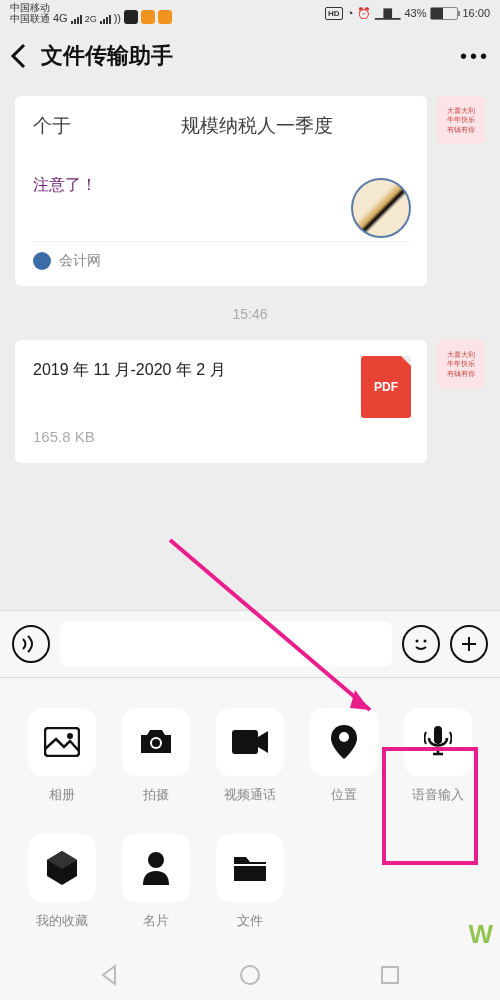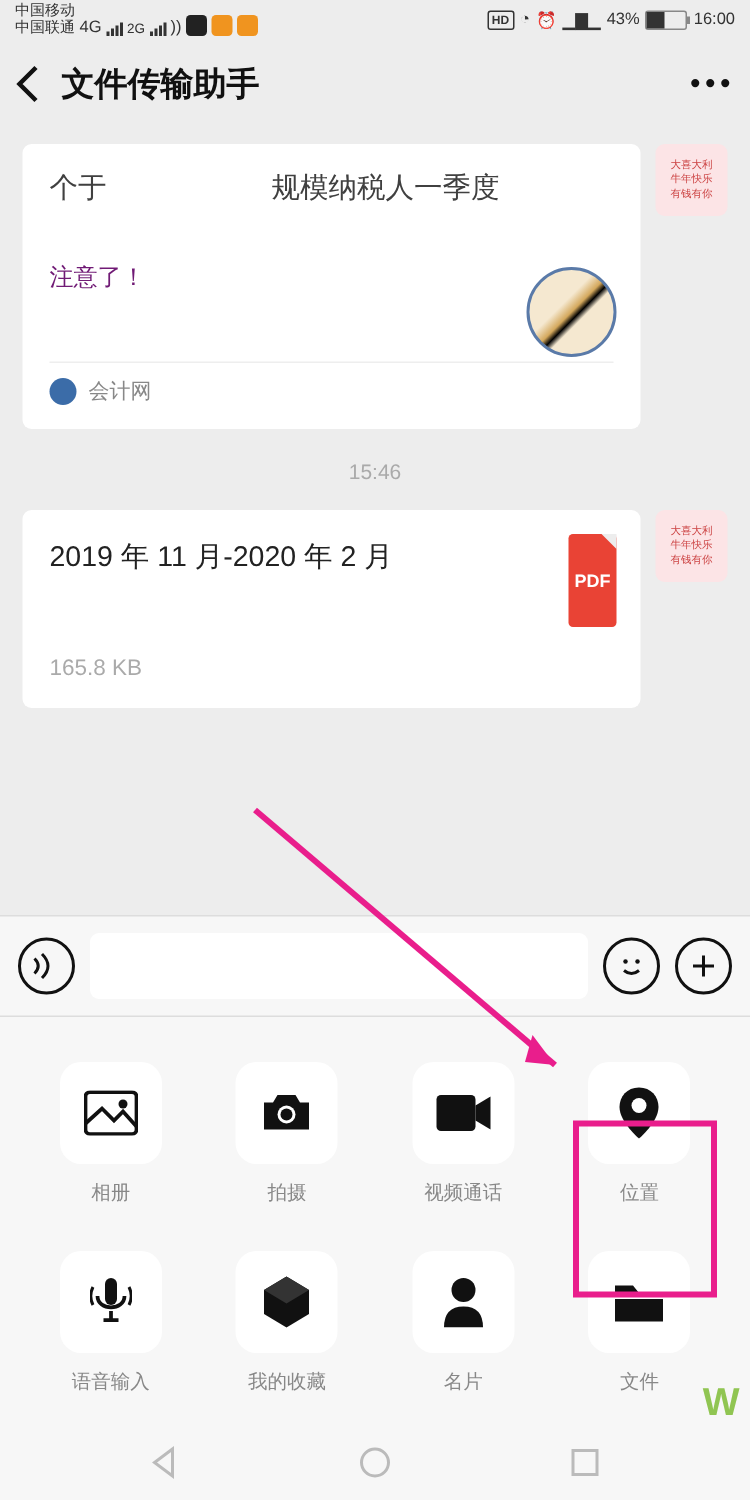--- a/index.html
+++ b/index.html
@@ -22,29 +22,29 @@
 .chat{padding:10px 15px}
 .msg{display:flex;gap:10px;margin-bottom:20px;position:relative}
 .bubble{background:#fff;border-radius:6px;padding:16px 18px;flex:1;min-height:100px;position:relative}
 .avatar{width:48px;height:48px;background:#fce4e6;border-radius:6px;font-size:7px;color:#c44;padding:3px;text-align:center;display:flex;flex-direction:column;justify-content:center;line-height:1.3}
 .b1-title{font-size:19px;color:#404040;line-height:1.5}
 .b1-sub{font-size:16px;color:#701a75;margin-top:6px}
 .b1-img{position:absolute;right:16px;bottom:48px;width:60px;height:60px;border-radius:50%;border:2px solid #5a7aa8;background:linear-gradient(135deg,#f5e8d0 40%,#d4a85c 50%,#000 55%,#f5e8d0 60%)}
 .b1-foot{border-top:1px solid #eee;margin-top:45px;padding-top:10px;display:flex;align-items:flex-start;gap:8px;font-size:14px;color:#888}
 .b1-foot .ico{width:18px;height:18px;border-radius:50%;background:#3b6ca8}
 .ts{text-align:center;color:#aaa;font-size:14px;margin:10px 0 18px}
-.b2-title{font-size:19px;color:#222;line-height:1.5;padding-right:70px}
+.b2-title{font-size:16px;color:#222;line-height:1.5;padding-right:70px}
 .b2-size{font-size:15px;color:#aaa;margin-top:22px}
-.pdf{position:absolute;right:16px;top:16px;width:32px;height:62px;background:#e94335;border-radius:3px;color:#fff;font-size:12px;font-weight:bold;display:flex;align-items:center;justify-content:center}
+.pdf{position:absolute;right:16px;top:16px;width:50px;height:62px;background:#e94335;border-radius:3px;color:#fff;font-size:12px;font-weight:bold;display:flex;align-items:center;justify-content:center}
 .pdf::before{content:"";position:absolute;top:0;right:0;border-style:solid;border-width:0 10px 10px 0;border-color:transparent #ededed transparent transparent}
 .panel{position:absolute;bottom:0;left:0;right:0;background:#f7f7f7}
 .inputrow{height:68px;display:flex;align-items:center;padding:0 12px;gap:10px;border-top:1px solid #ddd;border-bottom:1px solid #ddd;background:#f7f7f7}
 .circbtn{width:38px;height:38px;border:2px solid #111;border-radius:50%;display:flex;align-items:center;justify-content:center;font-size:20px}
 .inputfield{flex:1;height:44px;background:#fff;border-radius:6px}
-.grid{display:grid;grid-template-columns:repeat(4,1fr);padding:30px 20px 20px;gap:30px 10px}
+.grid{display:grid;grid-template-columns:repeat(5,1fr);padding:30px 20px 20px;gap:30px 10px}
 .cell{display:flex;flex-direction:column;align-items:center;gap:10px}
 .tile{width:68px;height:68px;background:#fff;border-radius:14px;display:flex;align-items:center;justify-content:center}
 .cell span{font-size:13px;color:#888}
 .hl{position:absolute;border:4px solid #e91e8c;width:96px;height:118px;right:22px;bottom:135px;pointer-events:none}
 .arrow{position:absolute;left:160px;top:530px;width:230px;height:200px;pointer-events:none}
 .navbar{height:50px;display:flex;justify-content:space-around;align-items:center;padding:0 40px}
 .wm{position:absolute;right:10px;bottom:50px;display:flex;align-items:center;gap:5px;opacity:.95}
 .wm-logo{font-size:26px;font-weight:900;color:#8bc34a;letter-spacing:-3px}
 .wm-txt{font-size:15px;color:#666}
 .wm-url{font-size:11px;color:#999}

